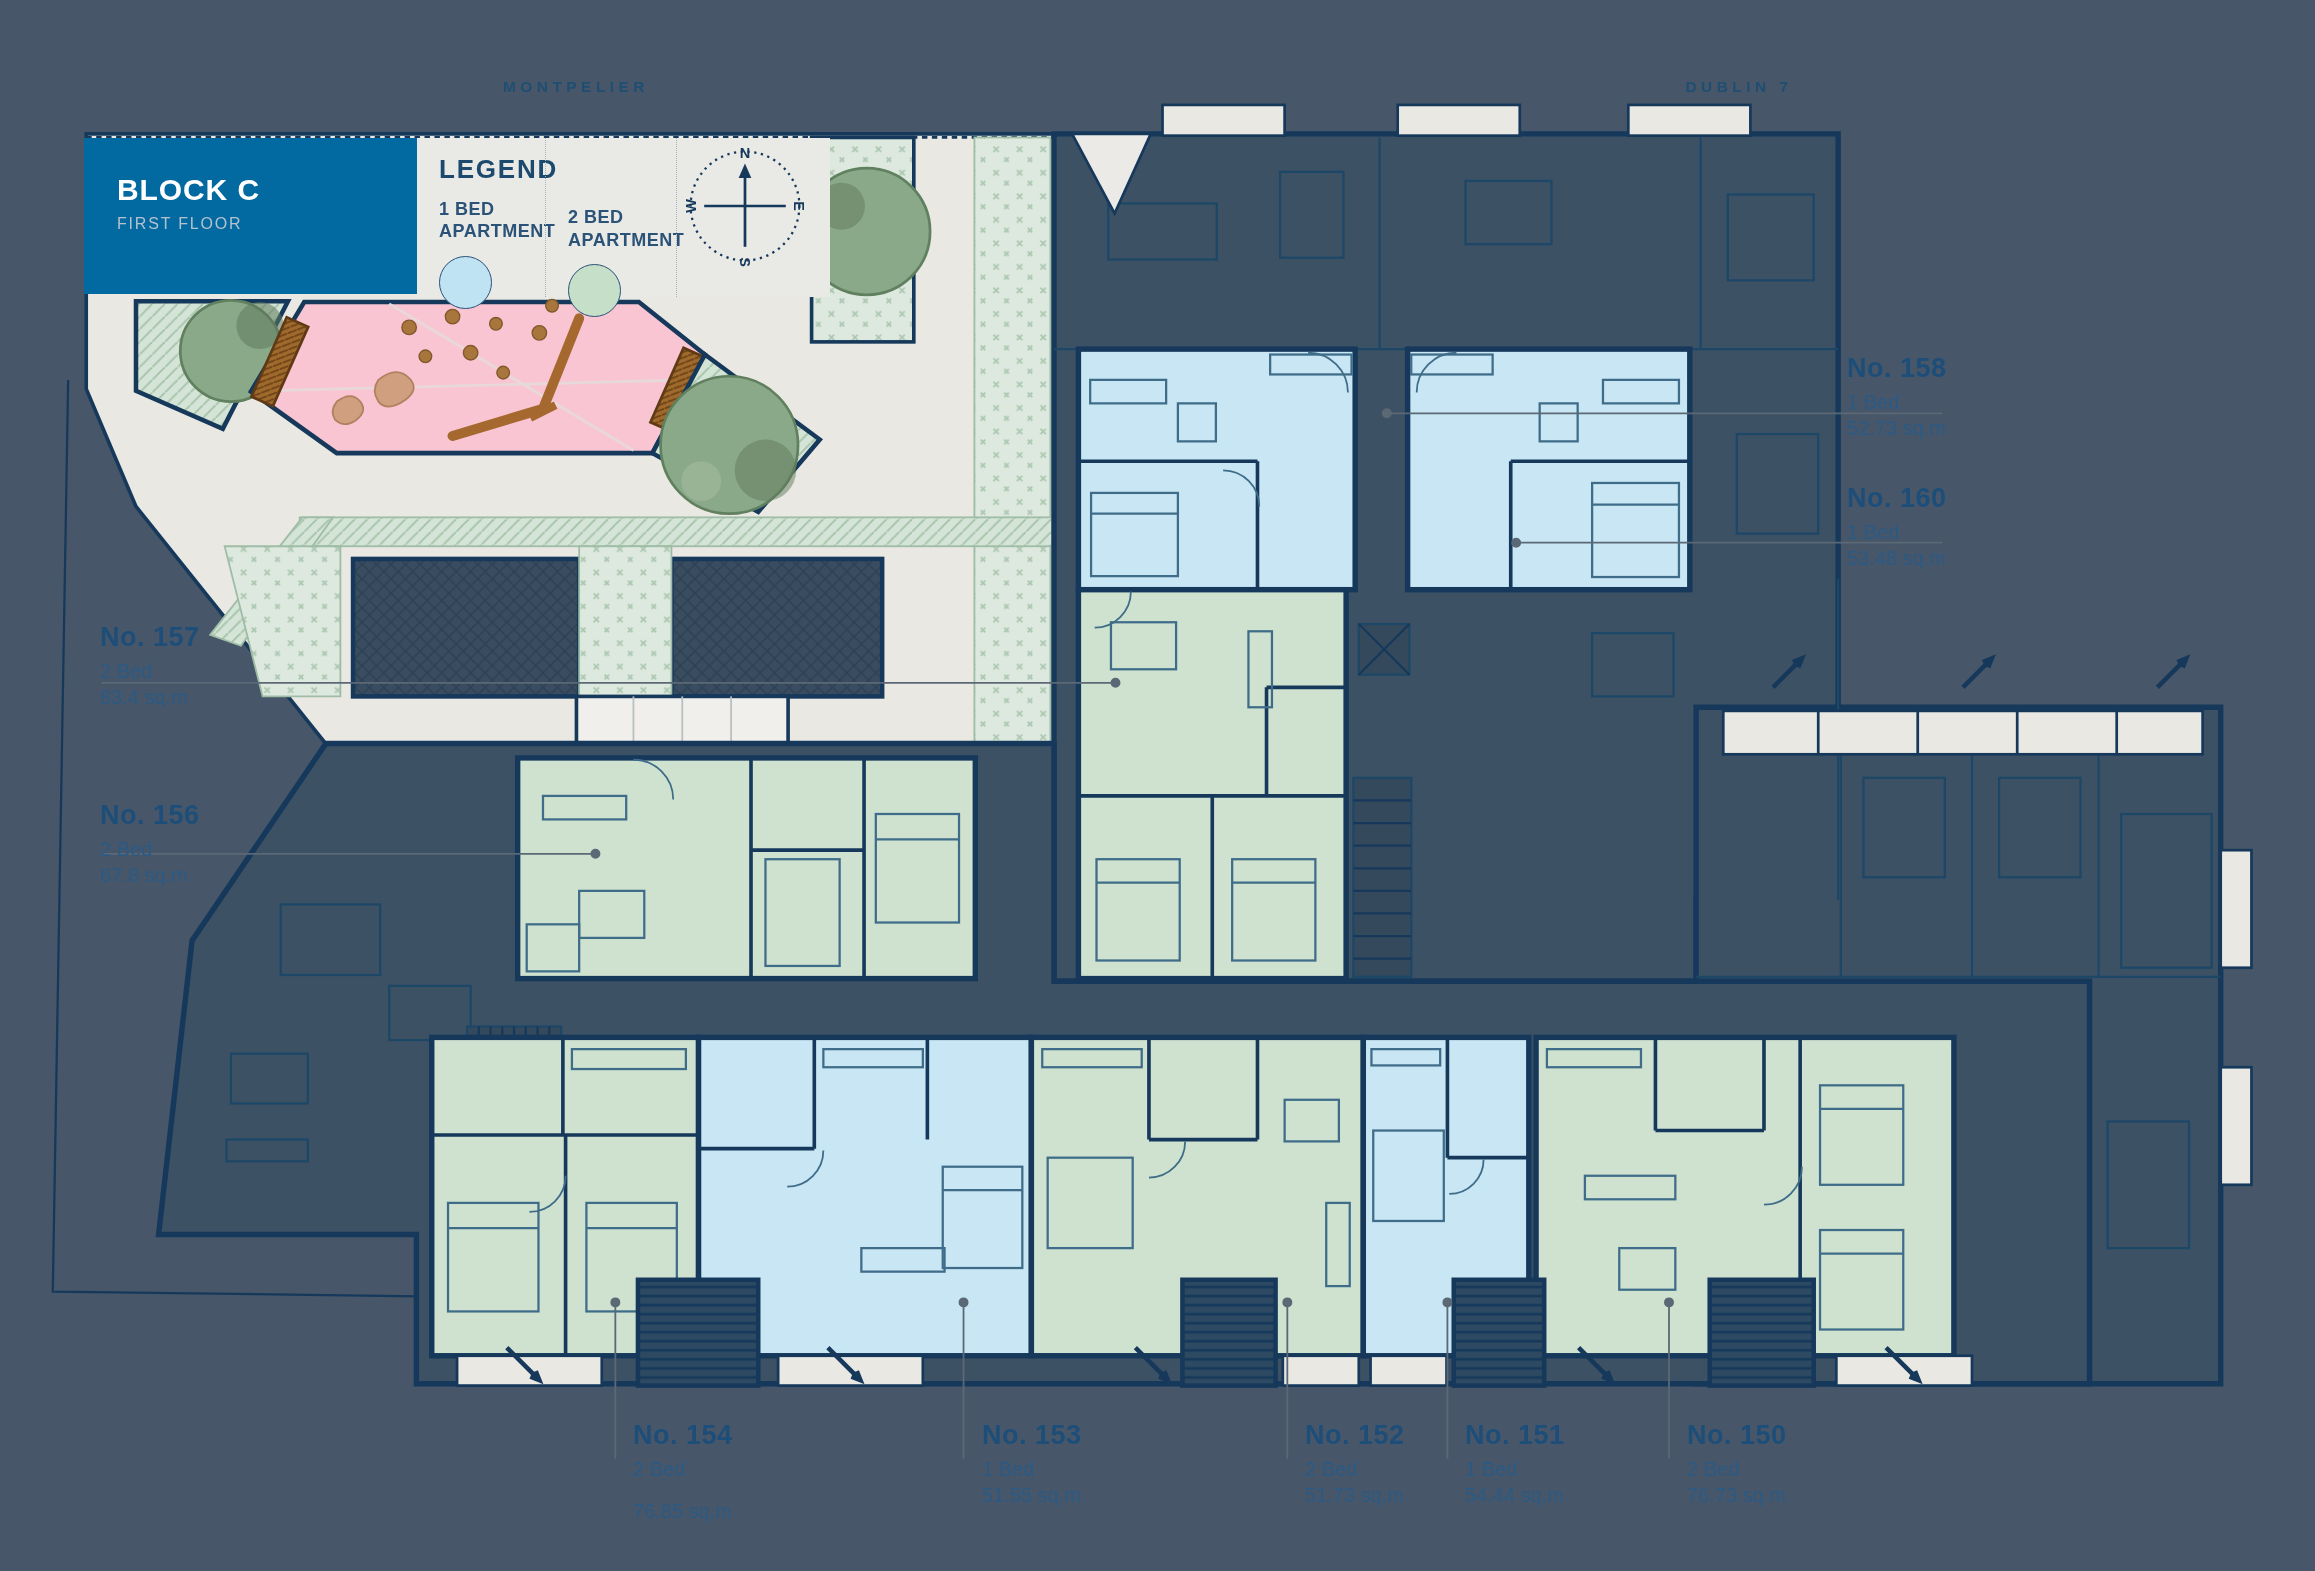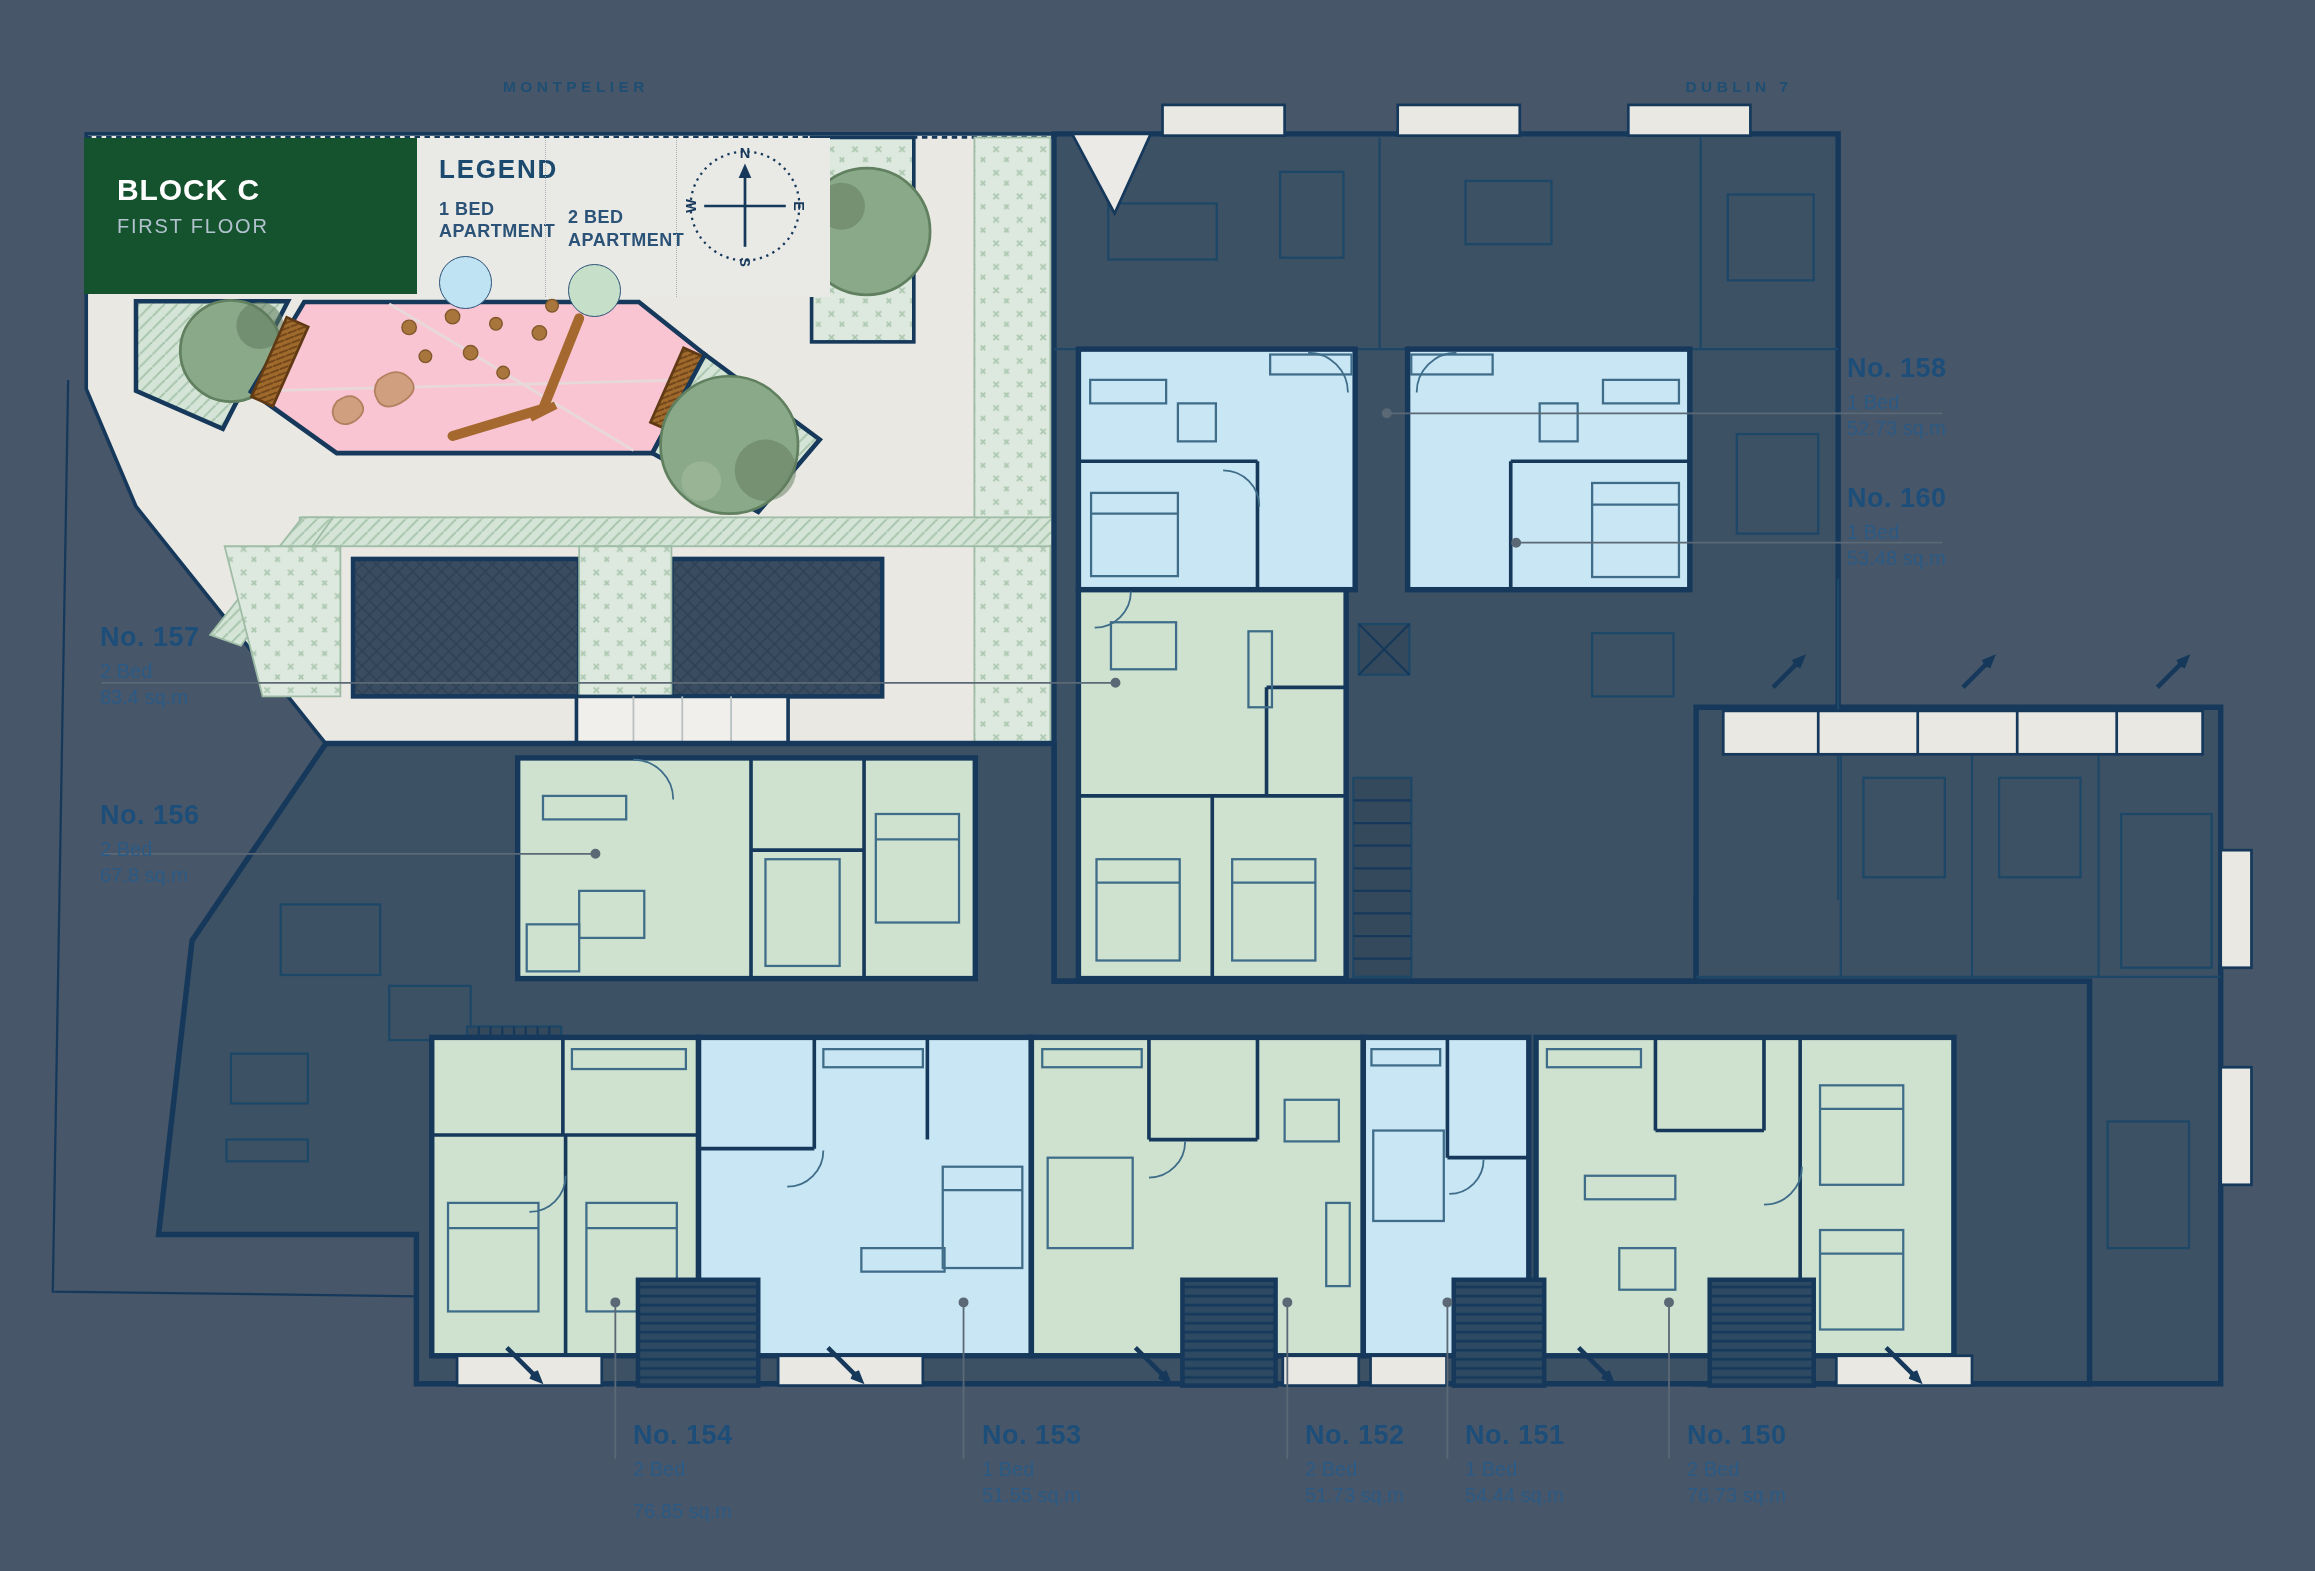--- a/index.html
+++ b/index.html
@@ -1,25 +1,25 @@
 <!DOCTYPE html>
 <html style="font-size:14.5px"><head>
 <meta charset="utf-8">
 <style>
   html,body{margin:0;padding:0;background:#475769;}
   .stage{position:relative;width:2316px;height:1571px;background:#475769;overflow:hidden;
          font-family:Liberation Sans, sans-serif;}
   .stage svg{position:absolute;left:0;top:0;}
   .street-label{position:absolute;transform:translateX(-50%);font-size:15.4px;font-weight:bold;
     letter-spacing:4.5px;color:#1f4e73;}
-  .title-block{position:absolute;left:84px;top:138px;width:333px;height:156px;background:#14532d;
+  .title-block{position:absolute;left:84px;top:138px;width:333px;height:156px;background:#0369a1;
     color:#fff;box-sizing:border-box;padding:36px 0 0 33px;}
   .title-block .block{font-size:30px;font-weight:700;letter-spacing:0.9px;line-height:1.05;}
   .title-block .house{font-size:39px;font-weight:800;letter-spacing:0.9px;line-height:1.15;}
-  .title-block .floor{font-size:20px;font-weight:400;letter-spacing:1.8px;color:#b3c2cf;margin-top:9px;}
+  .title-block .floor{font-size:16px;font-weight:400;letter-spacing:1.8px;color:#b3c2cf;margin-top:9px;}
   .legend-box{position:absolute;left:417px;top:138px;width:413px;height:159px;background:#e9e9e5;
     box-sizing:border-box;display:flex;}
   .legend-col{box-sizing:border-box;padding:16.3px 0 0 22px;position:relative;}
   .legend-col.c1{width:128px;}
   .legend-col.c2{width:131px;border-left:1.8px dotted #a9b2b8;}
   .legend-col.c3{width:155px;border-left:1.8px dotted #a9b2b8;display:flex;align-items:center;justify-content:center;padding:0;}
   .legend-title{font-size:26px;font-weight:800;letter-spacing:1.8px;color:#1c4a6e;margin-bottom:12.7px;}
   .legend-item-label{font-size:18px;font-weight:600;color:#2b5277;line-height:1.25;letter-spacing:0.5px;white-space:pre-line;}
   .legend-swatch{width:51px;height:51px;border-radius:50%;border:1.8px solid #2b5277;margin-top:12.7px;}
   .callout{position:absolute;color:#1d4e79;}

